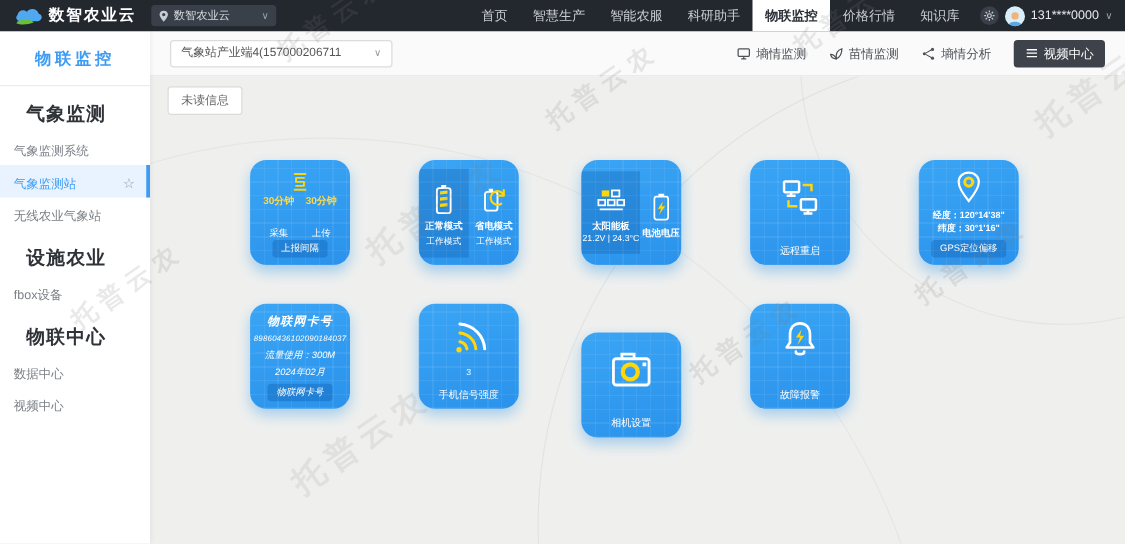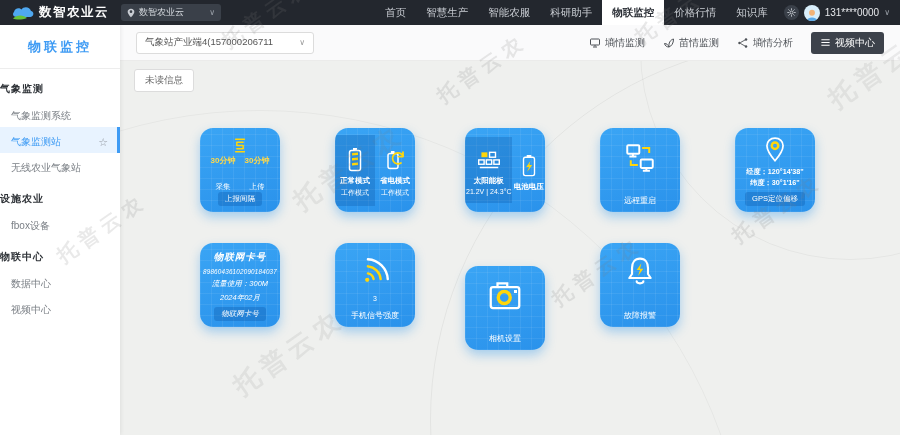--- a/index.html
+++ b/index.html
@@ -29,21 +29,21 @@
   .nav-item.active { background:#FFFFFF; color:#2B2F36; font-weight:bold; }
   .user-area { display:flex; align-items:center; gap:5px; padding:0 10px 0 6px; }
   .gear-btn { width:15px; height:15px; border-radius:50%; background:#3A4049; display:flex; align-items:center; justify-content:center; cursor:pointer; }
   .avatar { width:16px; height:16px; border-radius:50%; background:#D8EEFB; overflow:hidden; cursor:pointer; display:flex; align-items:flex-end; justify-content:center; }
   .phone { color:#E7E9EC; font-size:10px; white-space:nowrap; cursor:pointer; }
   .chev { color:#9aa0a8; font-size:8px; line-height:1; }
 
   
   .sidebar { position:absolute; top:25px; left:0; width:120px; bottom:0; background:#fff; z-index:5; box-shadow:1px 0 4px rgba(0,0,0,.07); }
   .sb-title { color:#3E9BF4; font-weight:bold; font-size:13px; text-align:center; letter-spacing:3px; padding:13px 0 12px; border-bottom:1px solid #EDEDED; }
-  .sb-section { font-size:10px; font-weight:bold; color:#2F3338; padding:13px 0 5px 0; letter-spacing:1px; }
+  .sb-section { font-size:15px; font-weight:bold; color:#2F3338; padding:13px 0 5px 21px; letter-spacing:1px; }
   .sb-item { font-size:10px; color:#7A7F85; padding:8px 0 4px 11px; display:flex; align-items:center; cursor:pointer; }
   .sb-item.active { background:#E8F3FF; color:#3E9BF4; border-right:3px solid #3E9BF4; }
   .sb-item .star { margin-left:auto; margin-right:9px; color:#9aa0a8; font-size:11px; line-height:1; }
 
   
   .main { position:absolute; top:25px; left:120px; right:0; bottom:0; z-index:2; }
   .main-header { height:36px; background:#FAFAFB; border-bottom:1px solid #EBEBEA; display:flex; align-items:center; padding:0 16px; }
   .device-select { min-width:178px; height:22px; background:#fff; border:1px solid #DCDCDC; border-radius:3px; display:flex; align-items:center; padding:0 8px; font-size:9.5px; color:#555; cursor:pointer; gap:6px; }
   .device-select .chev { margin-left:auto; color:#999; }
   .actions { margin-left:auto; display:flex; align-items:center; gap:18px; }

